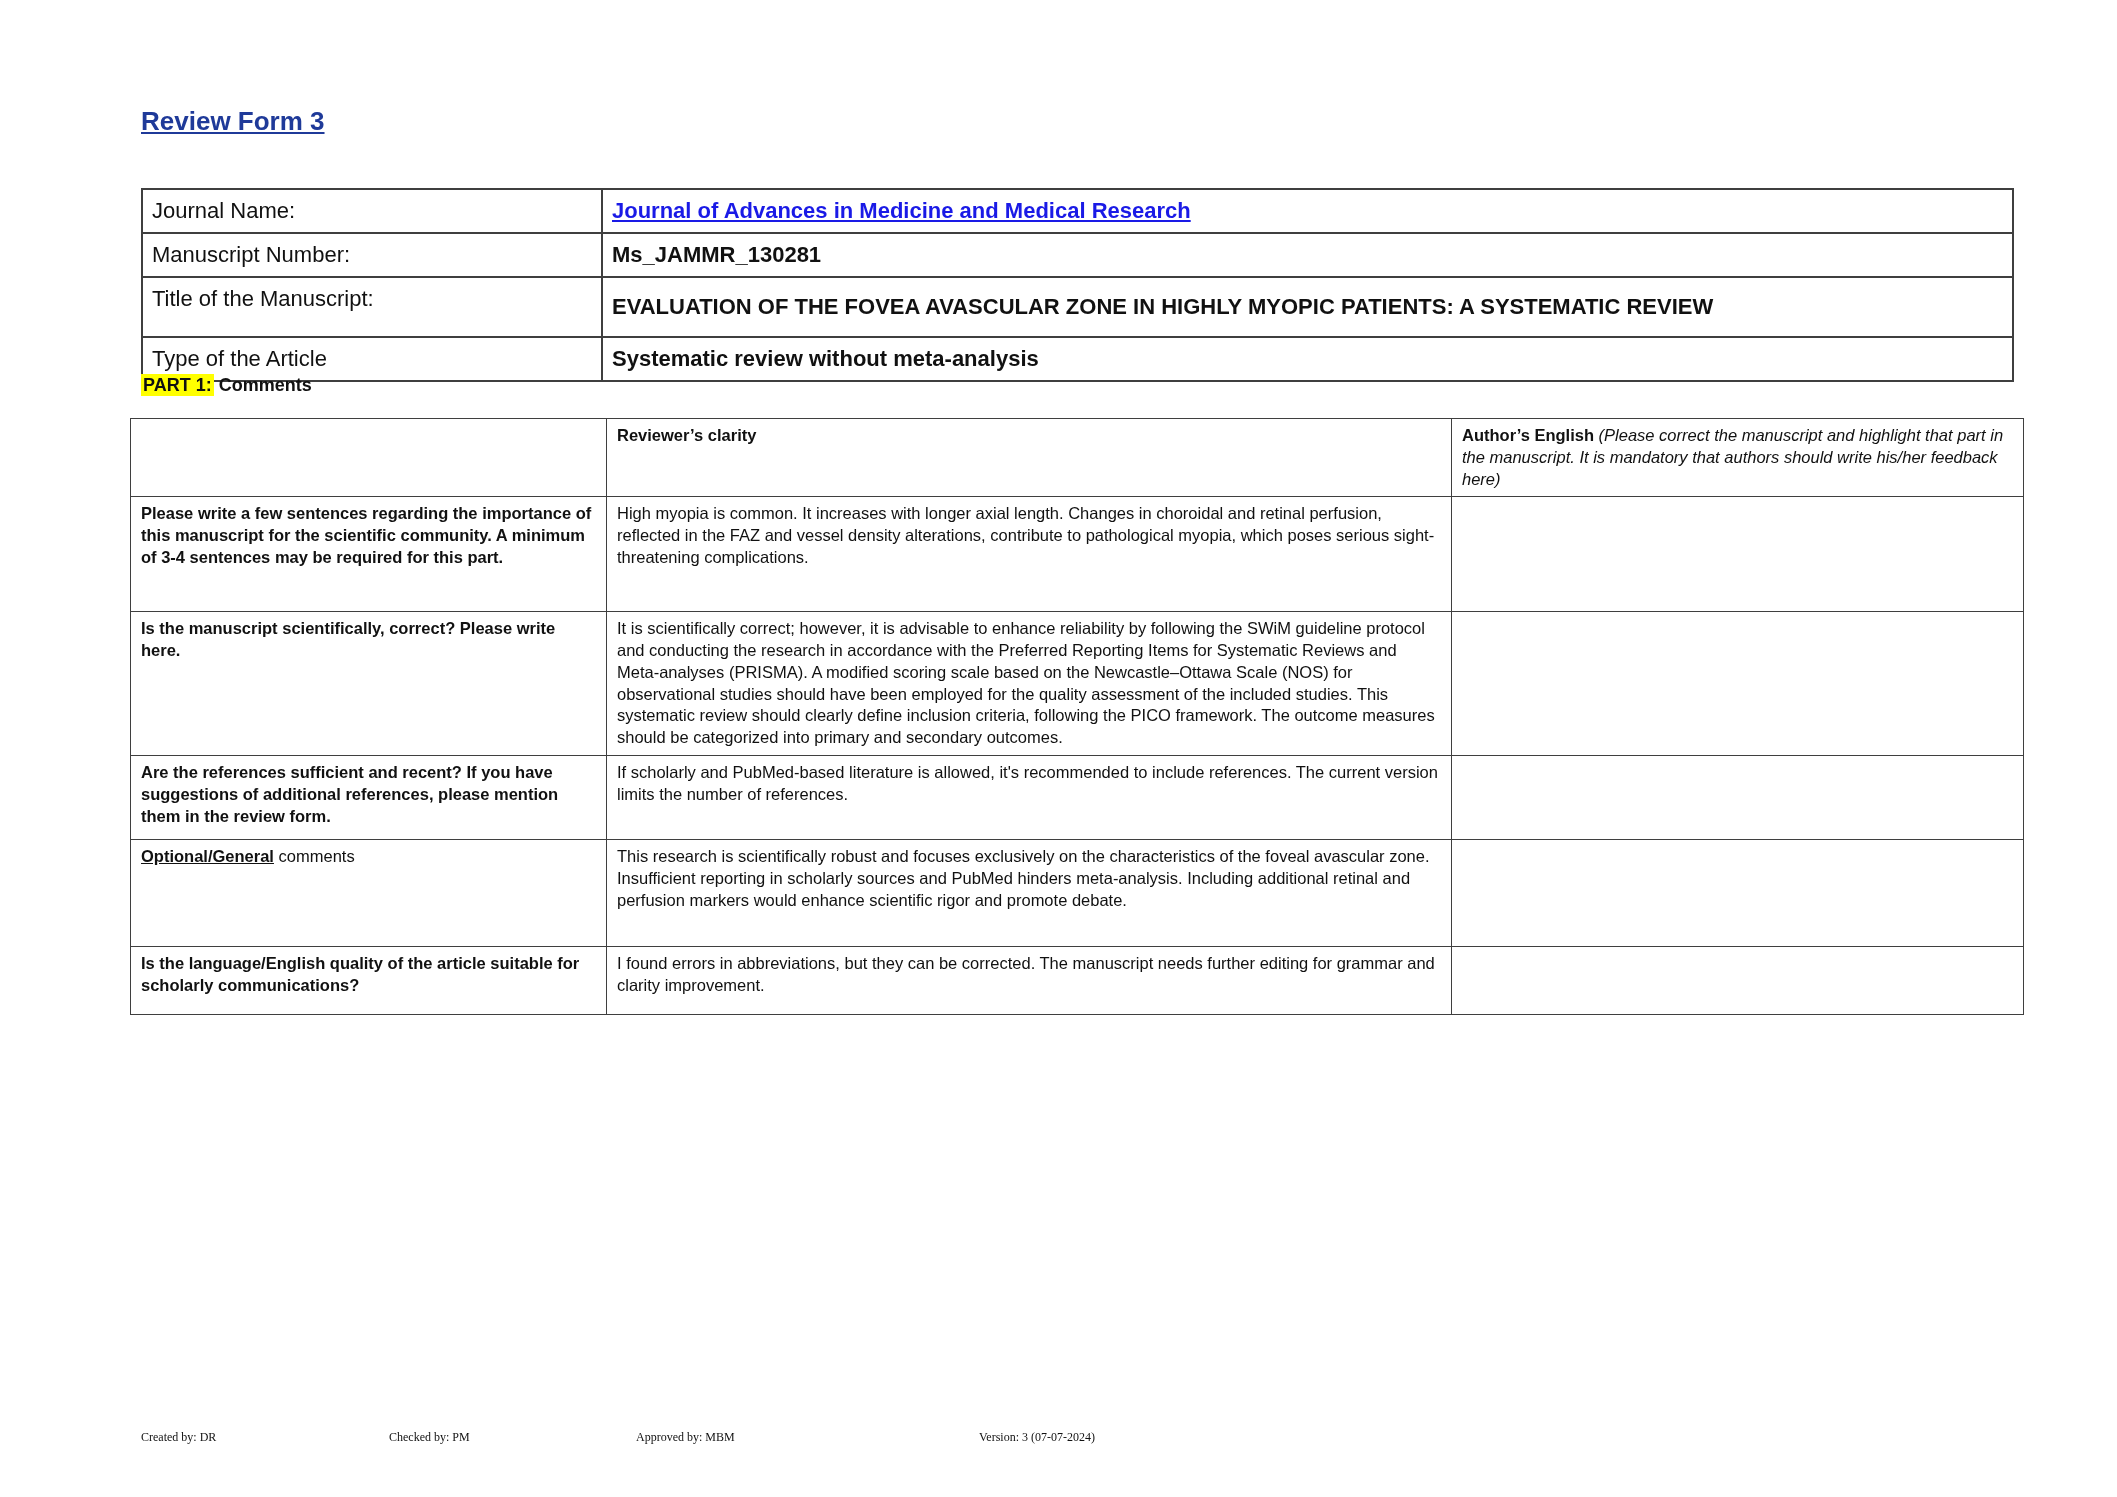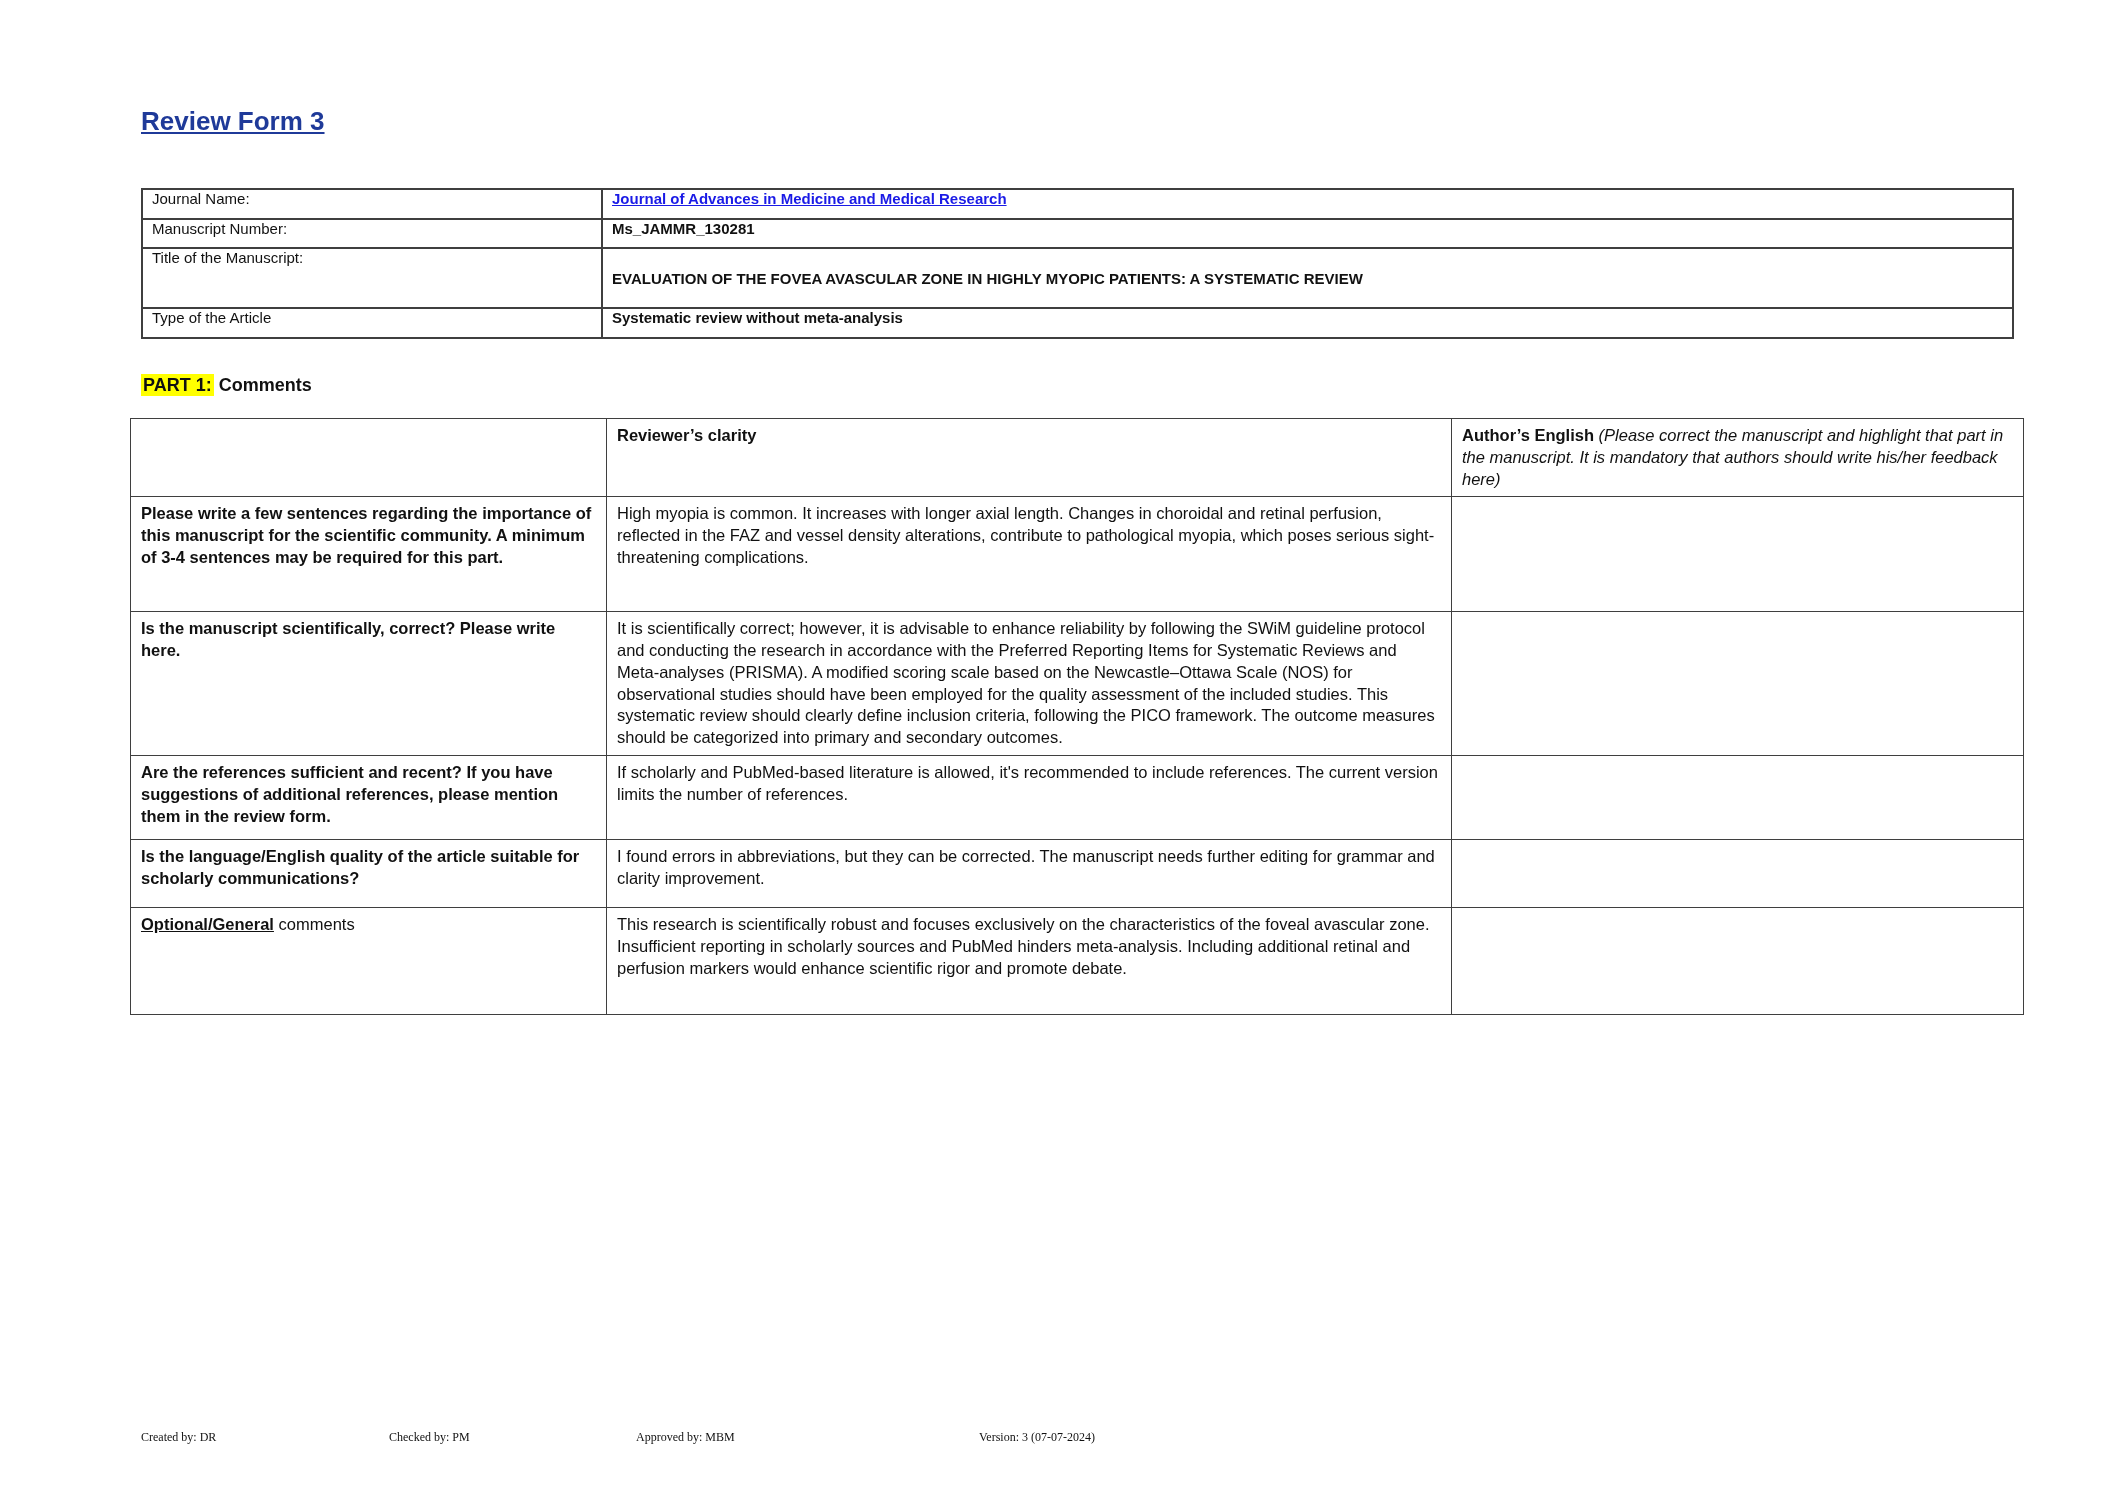--- a/index.html
+++ b/index.html
@@ -25,22 +25,22 @@
   table { border-collapse: collapse; table-layout: fixed; }
   .info-table {
     position: absolute;
     left: 130px;
     top: 188px;
     width: 1873px;
   }
   .info-table td {
     border: 2px solid #3f3f3f;
     vertical-align: top;
-    padding: 0 9px;
-    font-size: 15px;
+    padding: 8px 9px;
+    font-size: 22px;
     color: #111;
   }
   .info-table .lbl { width: 460px; }
   .info-table .val { font-weight: bold; }
   .info-table .val-mid { vertical-align: middle; font-weight: bold; }
   .journal-link {
     color: #1a1ae6;
     font-weight: bold;
     text-decoration: underline;
     cursor: pointer;
@@ -149,28 +149,28 @@
       <td></td>
     </tr>
 
     <tr>
       <td class="q-cell q-indent" style="height:84px">Are the references sufficient and recent? If you have suggestions of additional references, please mention them in the review form.</td>
       <td>If scholarly and PubMed-based literature is allowed, it's recommended to include references. The current version limits the number of references.</td>
       <td></td>
     </tr>
 
     <tr>
-      <td class="q-cell q-indent" style="height:68px">Is the language/English quality of the article suitable for scholarly communications?</td>
-      <td>I found errors in abbreviations, but they can be corrected. The manuscript needs further editing for grammar and clarity improvement.</td>
+      <td style="height:107px"><span class="opt-strong">Optional/General</span><span> comments</span></td>
+      <td>This research is scientifically robust and focuses exclusively on the characteristics of the foveal avascular zone. Insufficient reporting in scholarly sources and PubMed hinders meta-analysis. Including additional retinal and perfusion markers would enhance scientific rigor and promote debate.</td>
       <td></td>
     </tr>
 
     <tr>
-      <td style="height:107px"><span class="opt-strong">Optional/General</span><span> comments</span></td>
-      <td>This research is scientifically robust and focuses exclusively on the characteristics of the foveal avascular zone. Insufficient reporting in scholarly sources and PubMed hinders meta-analysis. Including additional retinal and perfusion markers would enhance scientific rigor and promote debate.</td>
+      <td class="q-cell q-indent" style="height:68px">Is the language/English quality of the article suitable for scholarly communications?</td>
+      <td>I found errors in abbreviations, but they can be corrected. The manuscript needs further editing for grammar and clarity improvement.</td>
       <td></td>
     </tr>
   </tbody>
     </table>
 
   <div class="footer-item f1">Created by: DR</div>
   <div class="footer-item f2">Checked by: PM</div>
   <div class="footer-item f3">Approved by: MBM</div>
   <div class="footer-item f4">Version: 3 (07-07-2024)</div>
 

